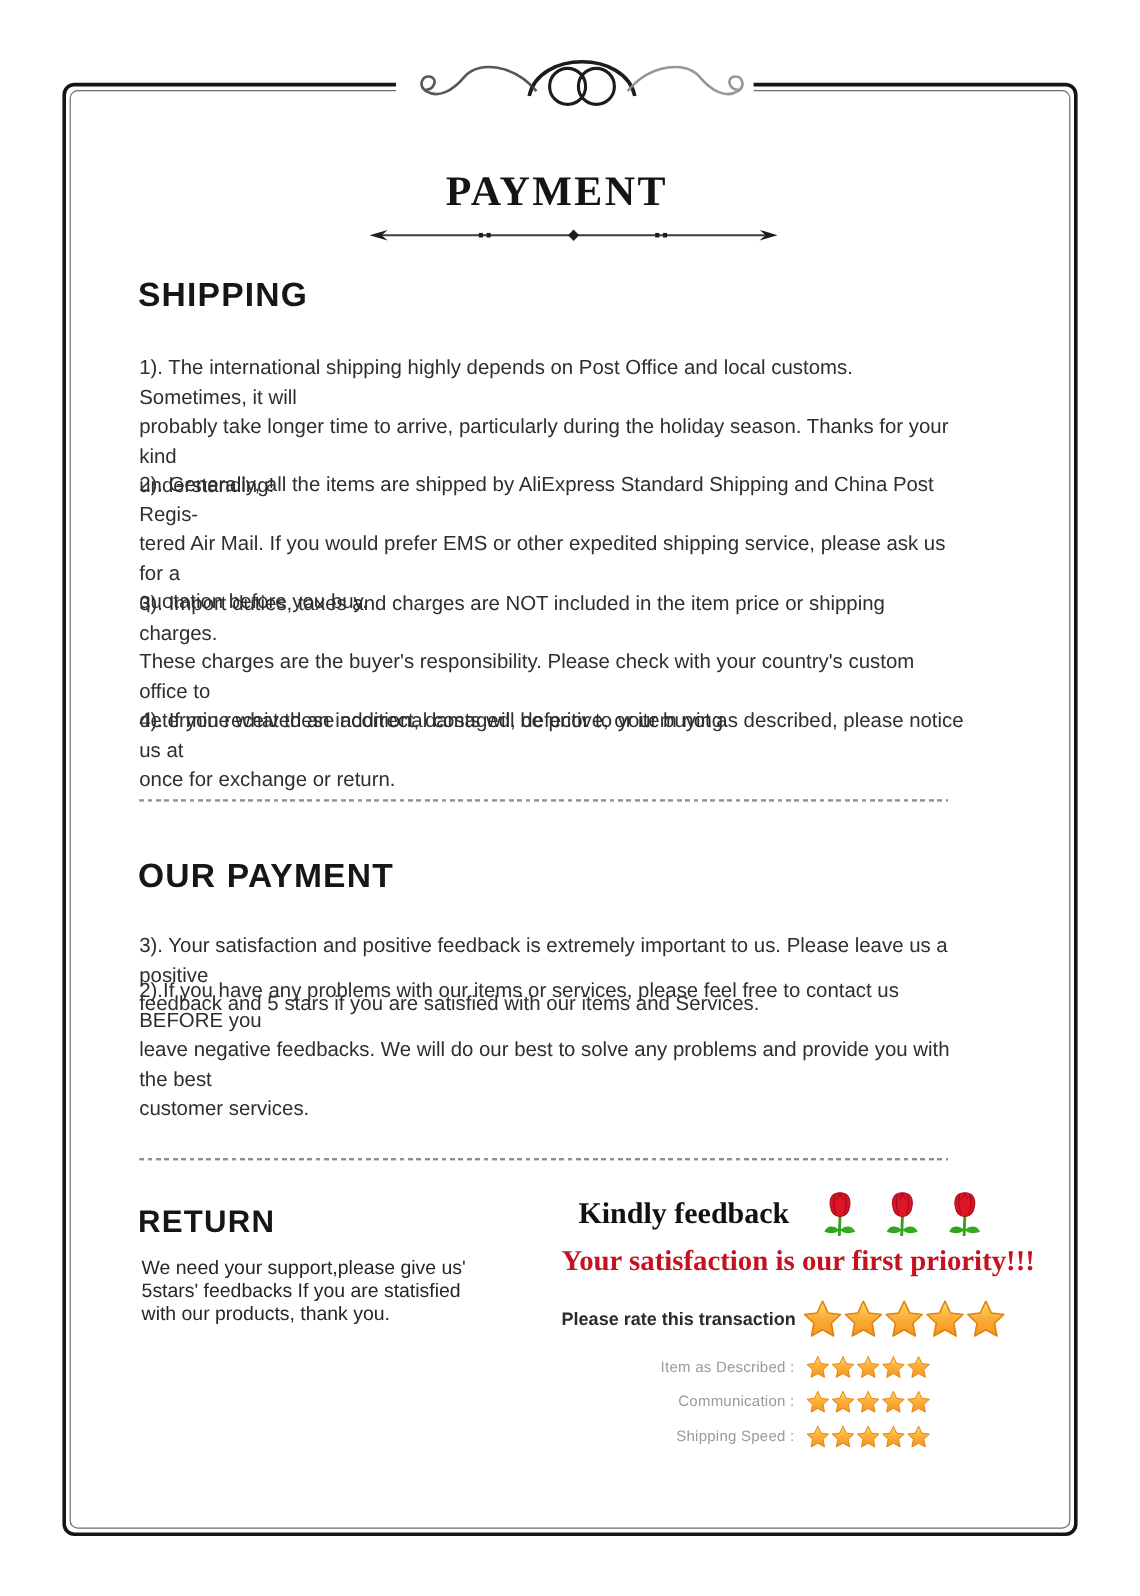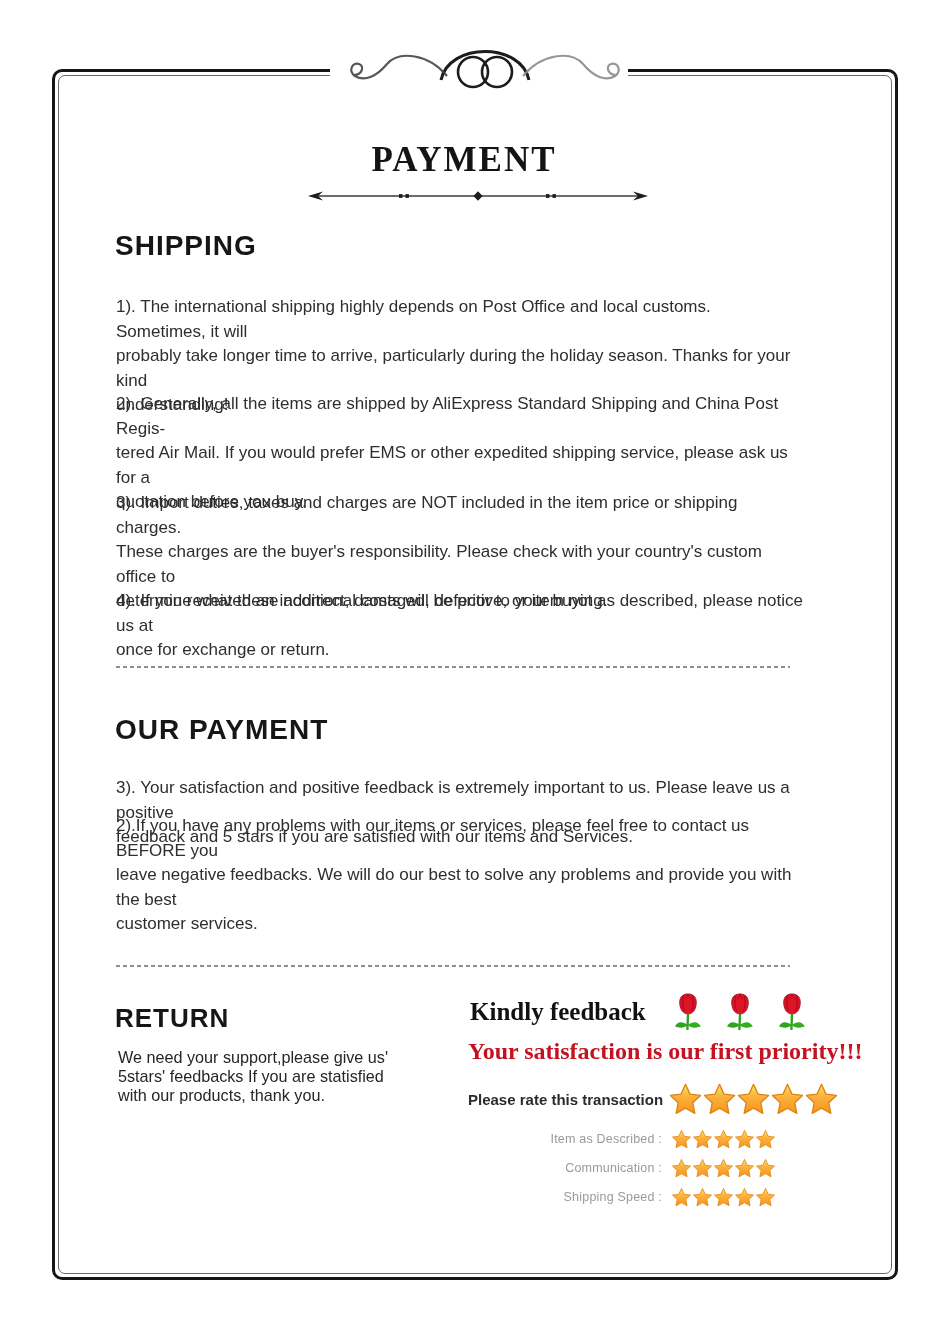--- a/index.html
+++ b/index.html
@@ -44,20 +44,21 @@
   .return-text{
     position:absolute;left:118px;top:1048px;width:300px;font-size:16.2px;
     line-height:19px;color:#262626;white-space:pre-line;
   }
   .kindly-row{
     position:absolute;left:470px;top:992px;display:flex;align-items:flex-start;
   }
   .kindly-label{
     font-family:"Liberation Serif",serif;font-size:25px;font-weight:bold;color:#111;
     padding-top:6px;
+    margin-left:12px;
   }
   .roses{display:flex;gap:12px;margin-left:22px;}
   .rose{width:40px;height:46px;}
   .priority-line{
     position:absolute;left:468px;top:1038px;font-family:"Liberation Serif",serif;
     font-size:24px;font-weight:bold;color:var(--accent-red,#c41220);white-space:nowrap;
   }
   .rate-row-main{
     position:absolute;left:468px;top:1082px;display:flex;align-items:center;
   }

